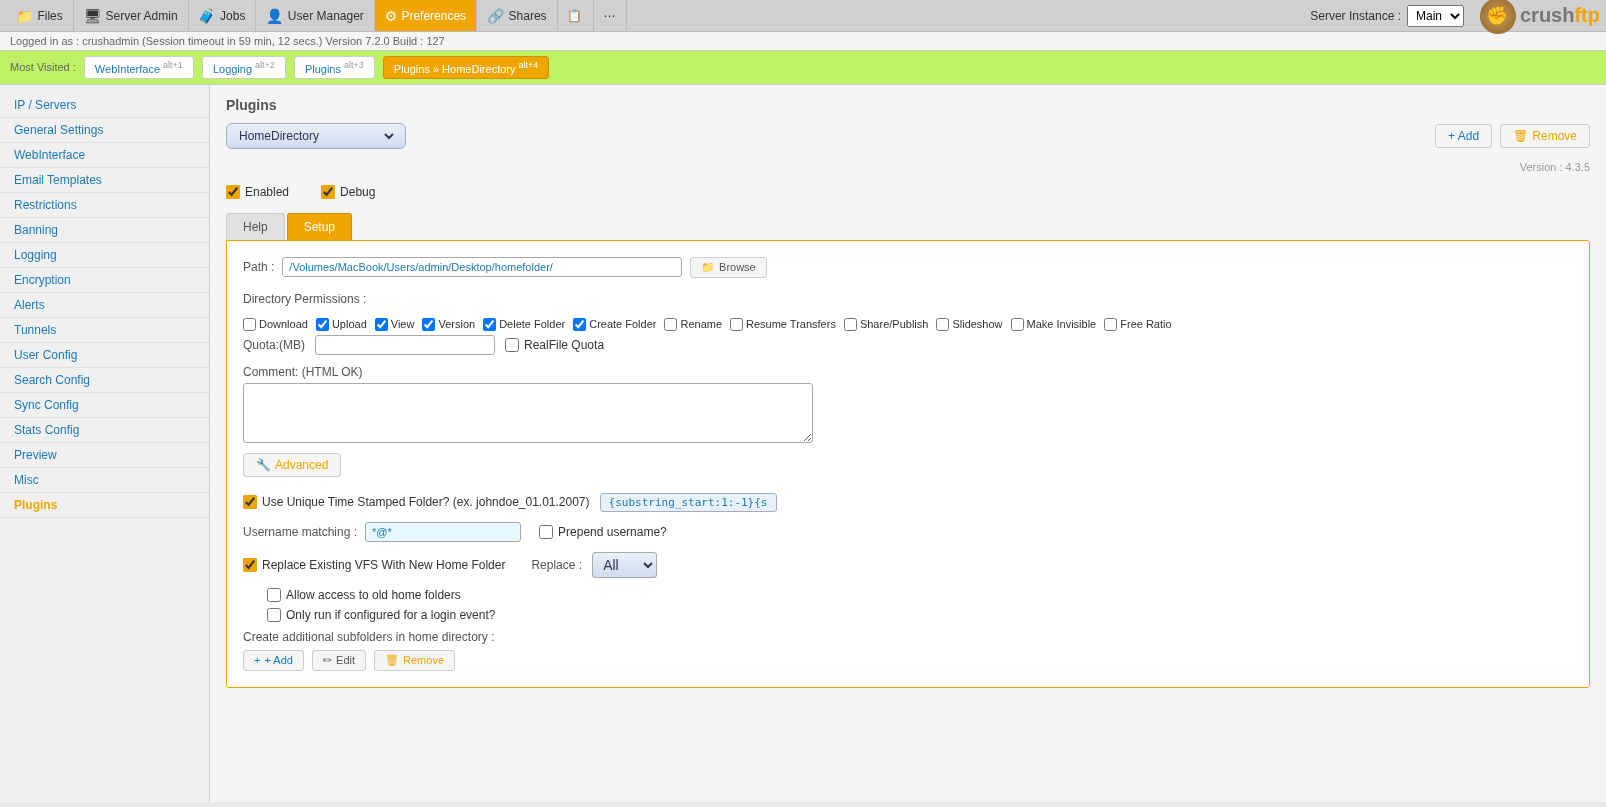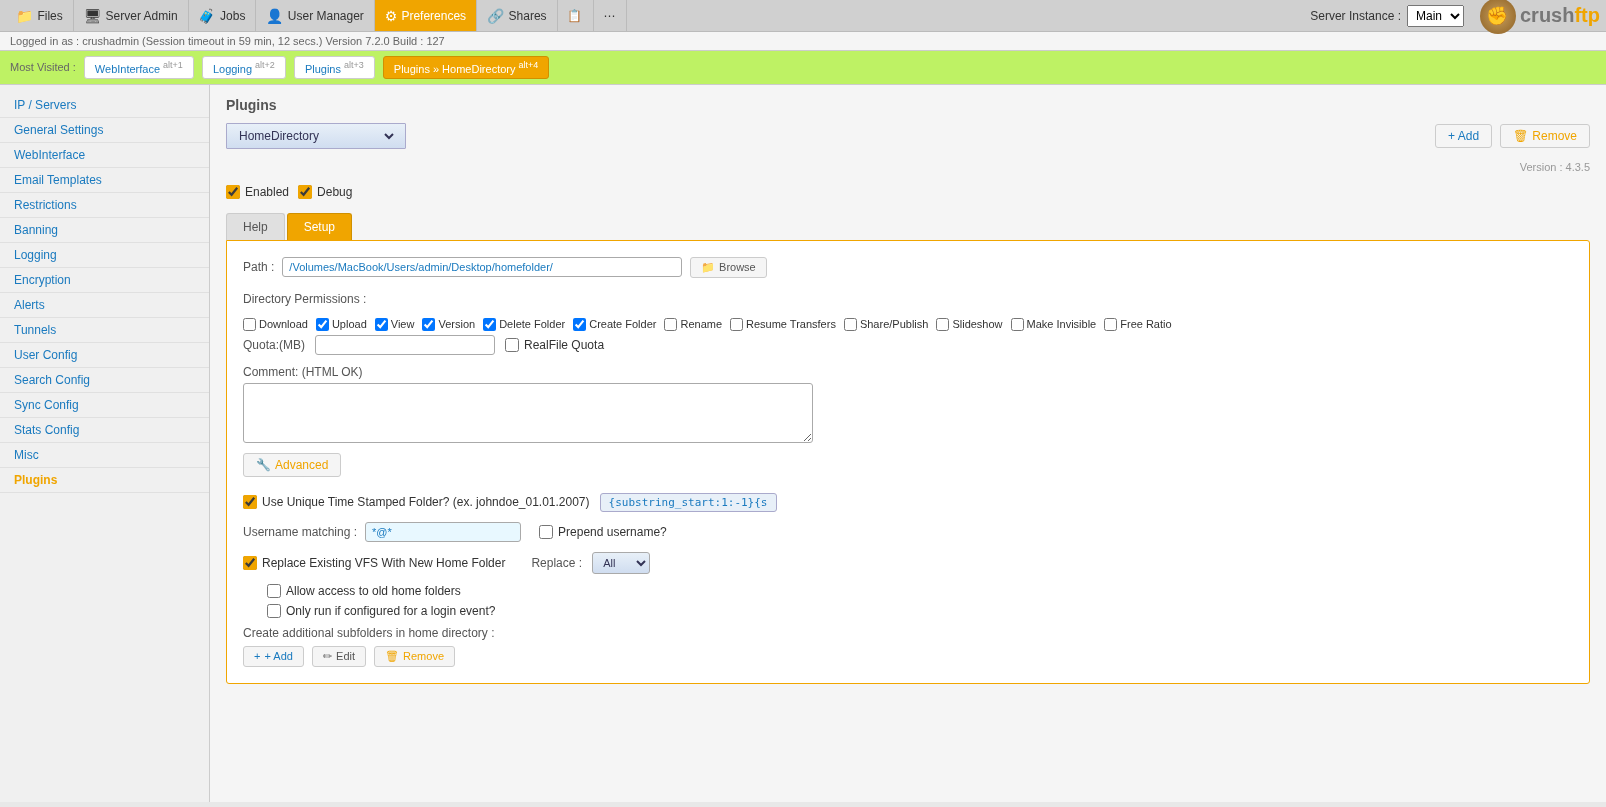--- a/index.html
+++ b/index.html
@@ -62,39 +62,39 @@
 
     
     .content { flex: 1; padding: 12px 16px; overflow-y: auto; background: #f5f5f5; }
 
     .content-title { font-size: 14px; font-weight: bold; color: #555; margin-bottom: 10px; }
 
     .plugin-selector-row { display: flex; align-items: center; gap: 10px; margin-bottom: 12px; }
     .plugin-selector {
       display: flex; align-items: center;
       border: 1px solid #aac; background: linear-gradient(to bottom, #e8f0f8, #d0ddf0);
-      border-radius: 1px; padding: 4px 8px; min-width: 180px;
+      border-radius: 6px; padding: 4px 8px; min-width: 180px;
       cursor: pointer; color: #335;
     }
     .plugin-selector select {
       border: none; background: transparent; font-size: 12px; color: #335; outline: none; flex: 1;
     }
 
     .add-remove-btns { margin-left: auto; display: flex; gap: 8px; }
     .btn-add, .btn-remove {
       padding: 4px 12px; font-size: 12px; cursor: pointer;
       border: 1px solid #ccc; border-radius: 3px; display: flex; align-items: center; gap: 4px;
     }
     .btn-add { background: #f5f5f5; color: #1a7abf; }
     .btn-remove { background: #f5f5f5; color: #f0a500; }
 
     .version-line { text-align: right; font-size: 11px; color: #999; margin-bottom: 8px; }
 
     
-    .enabled-row { display: flex; align-items: center; gap: 9px; margin-bottom: 10px; padding: 4px 0; }
+    .enabled-row { display: flex; align-items: center; gap: 32px; margin-bottom: 10px; padding: 4px 0; }
     .check-label { display: flex; align-items: center; gap: 5px; font-size: 12px; }
     .check-label input[type=checkbox] { width: 14px; height: 14px; accent-color: #f0a500; }
 
     
     .plugin-tabs { display: flex; margin-bottom: 0; }
     .plugin-tab {
       padding: 6px 16px; font-size: 12px; cursor: pointer;
       border: 1px solid #ccc; border-bottom: none; border-radius: 3px 3px 0 0;
       background: #e0e0e0; color: #555; margin-right: 2px;
     }
@@ -155,21 +155,21 @@
     .form-row { display: flex; align-items: center; gap: 8px; margin-bottom: 10px; }
     .form-label { font-size: 12px; color: #555; white-space: nowrap; }
     .form-input {
       padding: 3px 6px; border: 1px solid #aaa; border-radius: 3px; font-size: 11px;
       color: #1a7abf; background: #e8f8ff;
     }
 
     
     .replace-vfs-row { display: flex; align-items: center; gap: 10px; margin-bottom: 10px; }
     .server-select {
-      padding: 3px 6px; border: 1px solid #aaa; border-radius: 3px; font-size: 11px;
+      padding: 3px 6px; border: 1px solid #aaa; border-radius: 3px; font-size: 14px;
       color: #335; background: linear-gradient(to bottom, #e8f0f8, #d0ddf0);
     }
 
     .indent-row { padding-left: 24px; margin-bottom: 6px; display: flex; align-items: center; gap: 6px; }
 
     
     .subfolders-label { font-size: 12px; color: #555; margin-bottom: 6px; }
     .subfolder-btns { display: flex; gap: 8px; }
     .btn-add-sf, .btn-edit-sf, .btn-remove-sf {
       padding: 3px 10px; font-size: 11px; cursor: pointer;
@@ -294,20 +294,23 @@
       <span>User Config</span>
     </div>
     <div class="sidebar-item">
       <span>Search Config</span>
     </div>
     <div class="sidebar-item">
       <span>Sync Config</span>
     </div>
     <div class="sidebar-item">
       <span>Stats Config</span>
+    </div>
+    <div class="sidebar-item">
+      <span>Preview</span>
     </div>
     <div class="sidebar-item">
       <span>Misc</span>
     </div>
     <div class="sidebar-item active">
       <span>Plugins</span>
     </div>
   </div>
 
   <div class="content">

